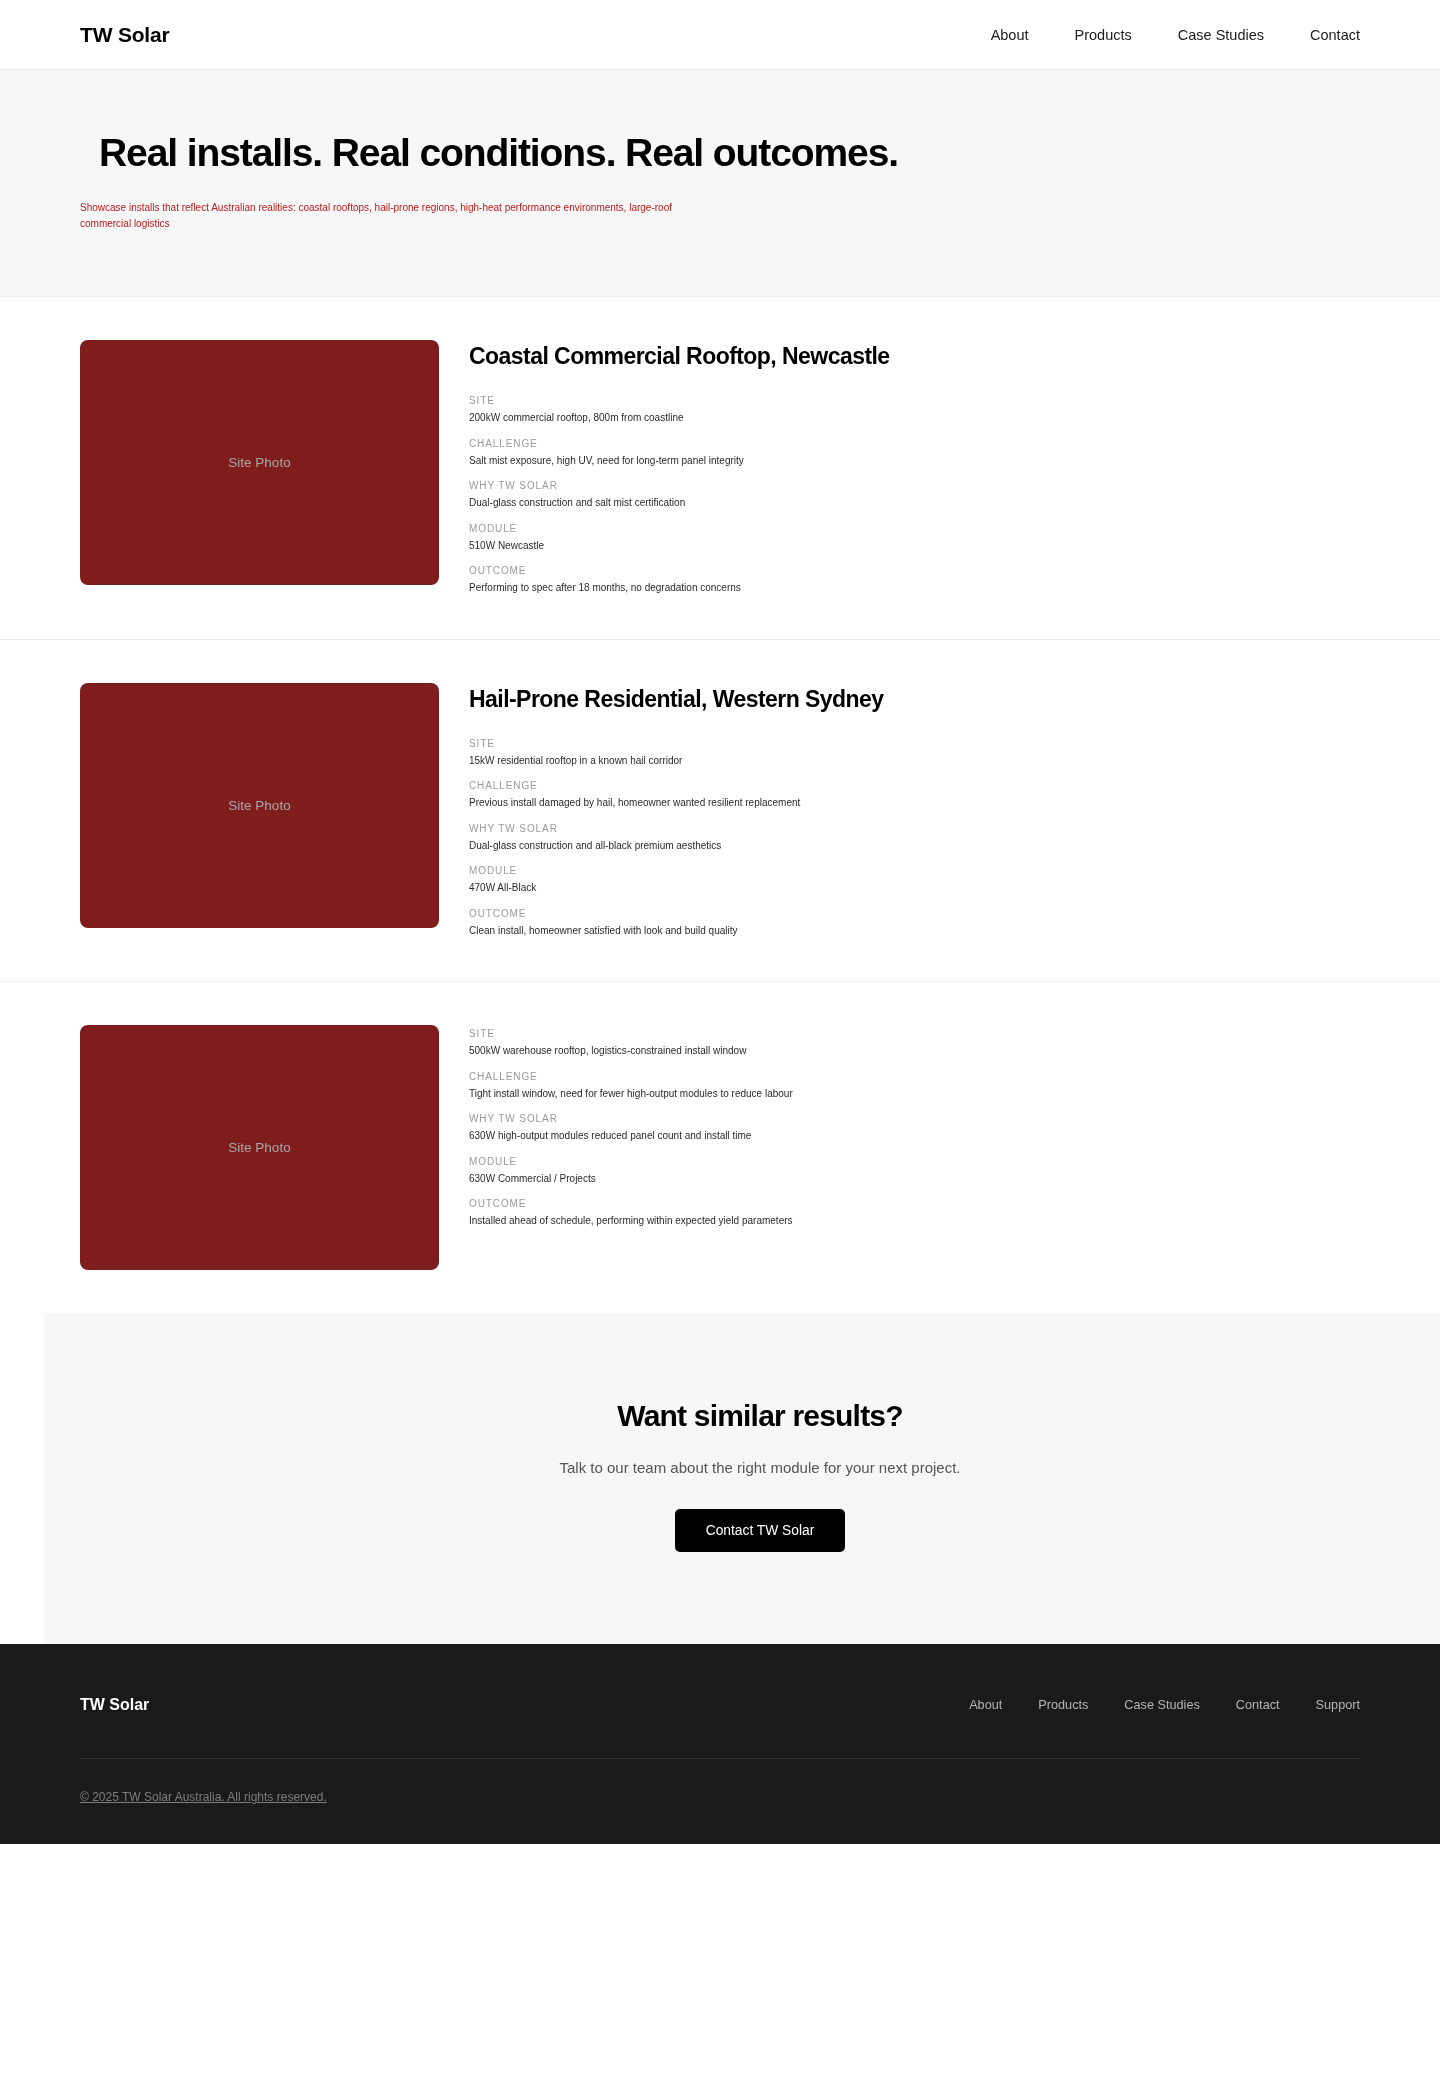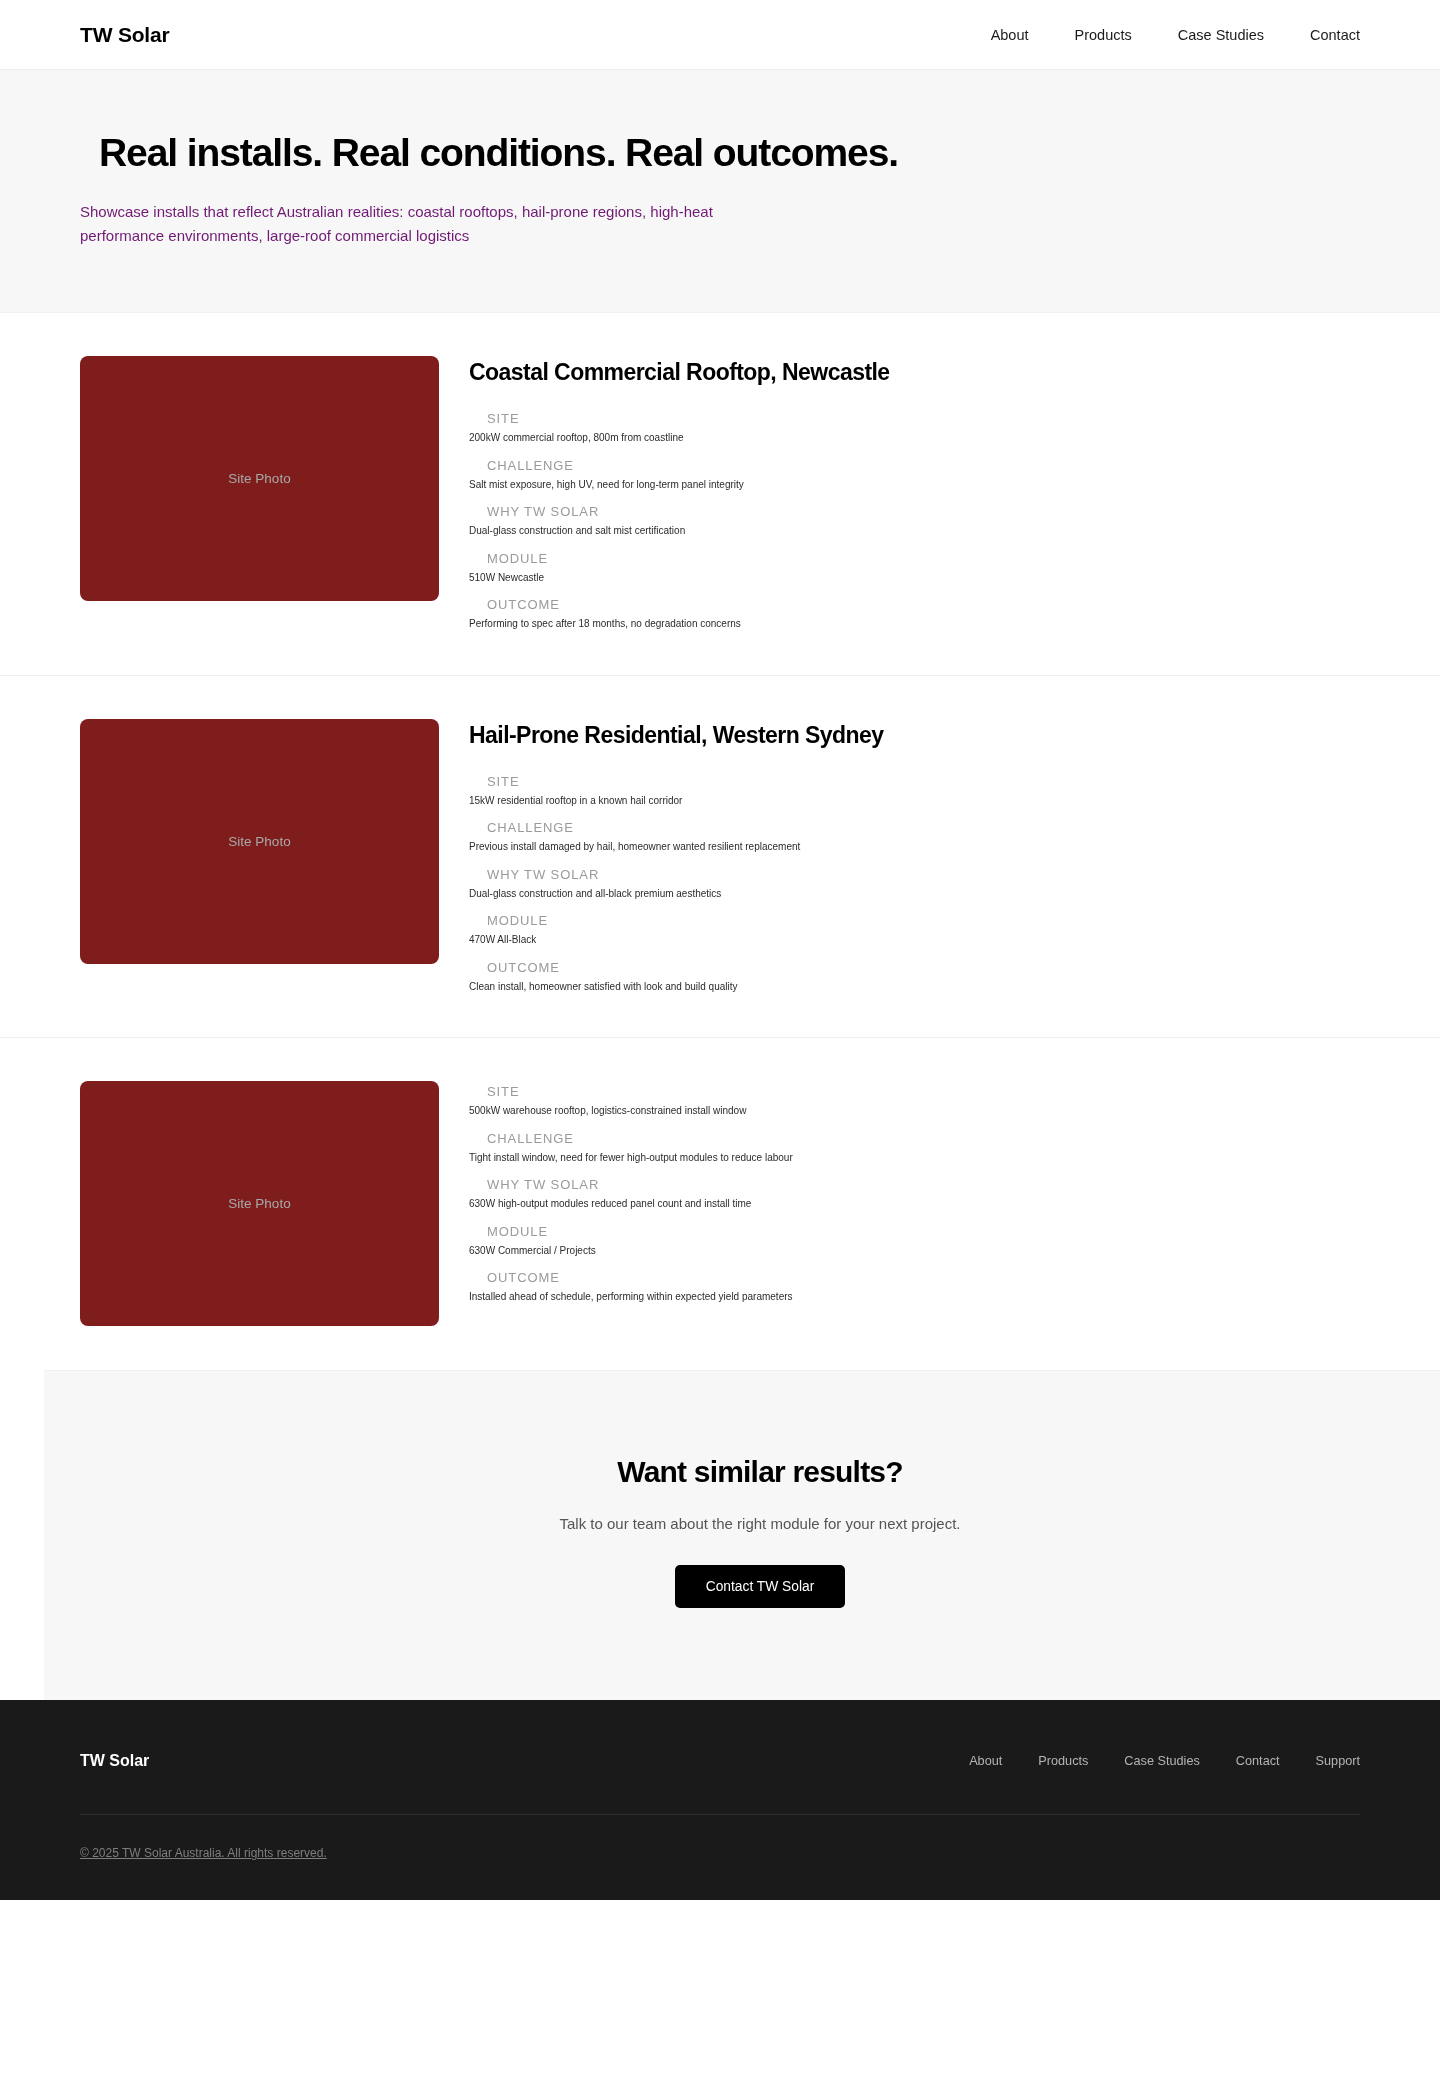--- a/index.html
+++ b/index.html
@@ -50,23 +50,23 @@
   .hero-title {
     font-size:39px;
     font-weight:bold;
     color:#000000;
     letter-spacing:-1.1px;
     line-height:1.1;
     margin-bottom:25px;
     margin-left:19px;
   }
   .hero-sub {
-    font-size:15px;
+    font-size:10px;
     line-height:1.62;
-    color:#701a75;
+    color:#b91c1c;
     max-width:640px;
   }
 
   
   .cases { background:#ffffff; }
   .case-row {
     display:flex;
     gap:30px;
     padding:43px 80px 44px 80px;
     border-bottom:1px solid #efefef;
@@ -94,26 +94,25 @@
     font-size:23px;
     font-weight:bold;
     color:#000000;
     letter-spacing:-0.55px;
     margin-bottom:25px;
   }
   .facts { display:block; }
   .fact { margin-bottom:13px; }
   .fact:last-child { margin-bottom:0; }
   .fact-label {
-    font-size:13px;
+    font-size:10px;
     letter-spacing:0.9px;
     color:#9a9a9a;
     text-transform:uppercase;
     margin-bottom:5px;
-    margin-left:18px;
   }
   .fact-value {
     font-size:10px;
     color:#2b2b2b;
     line-height:1.35;
   }
 
   
   .cta {
     background:#f7f7f7;

